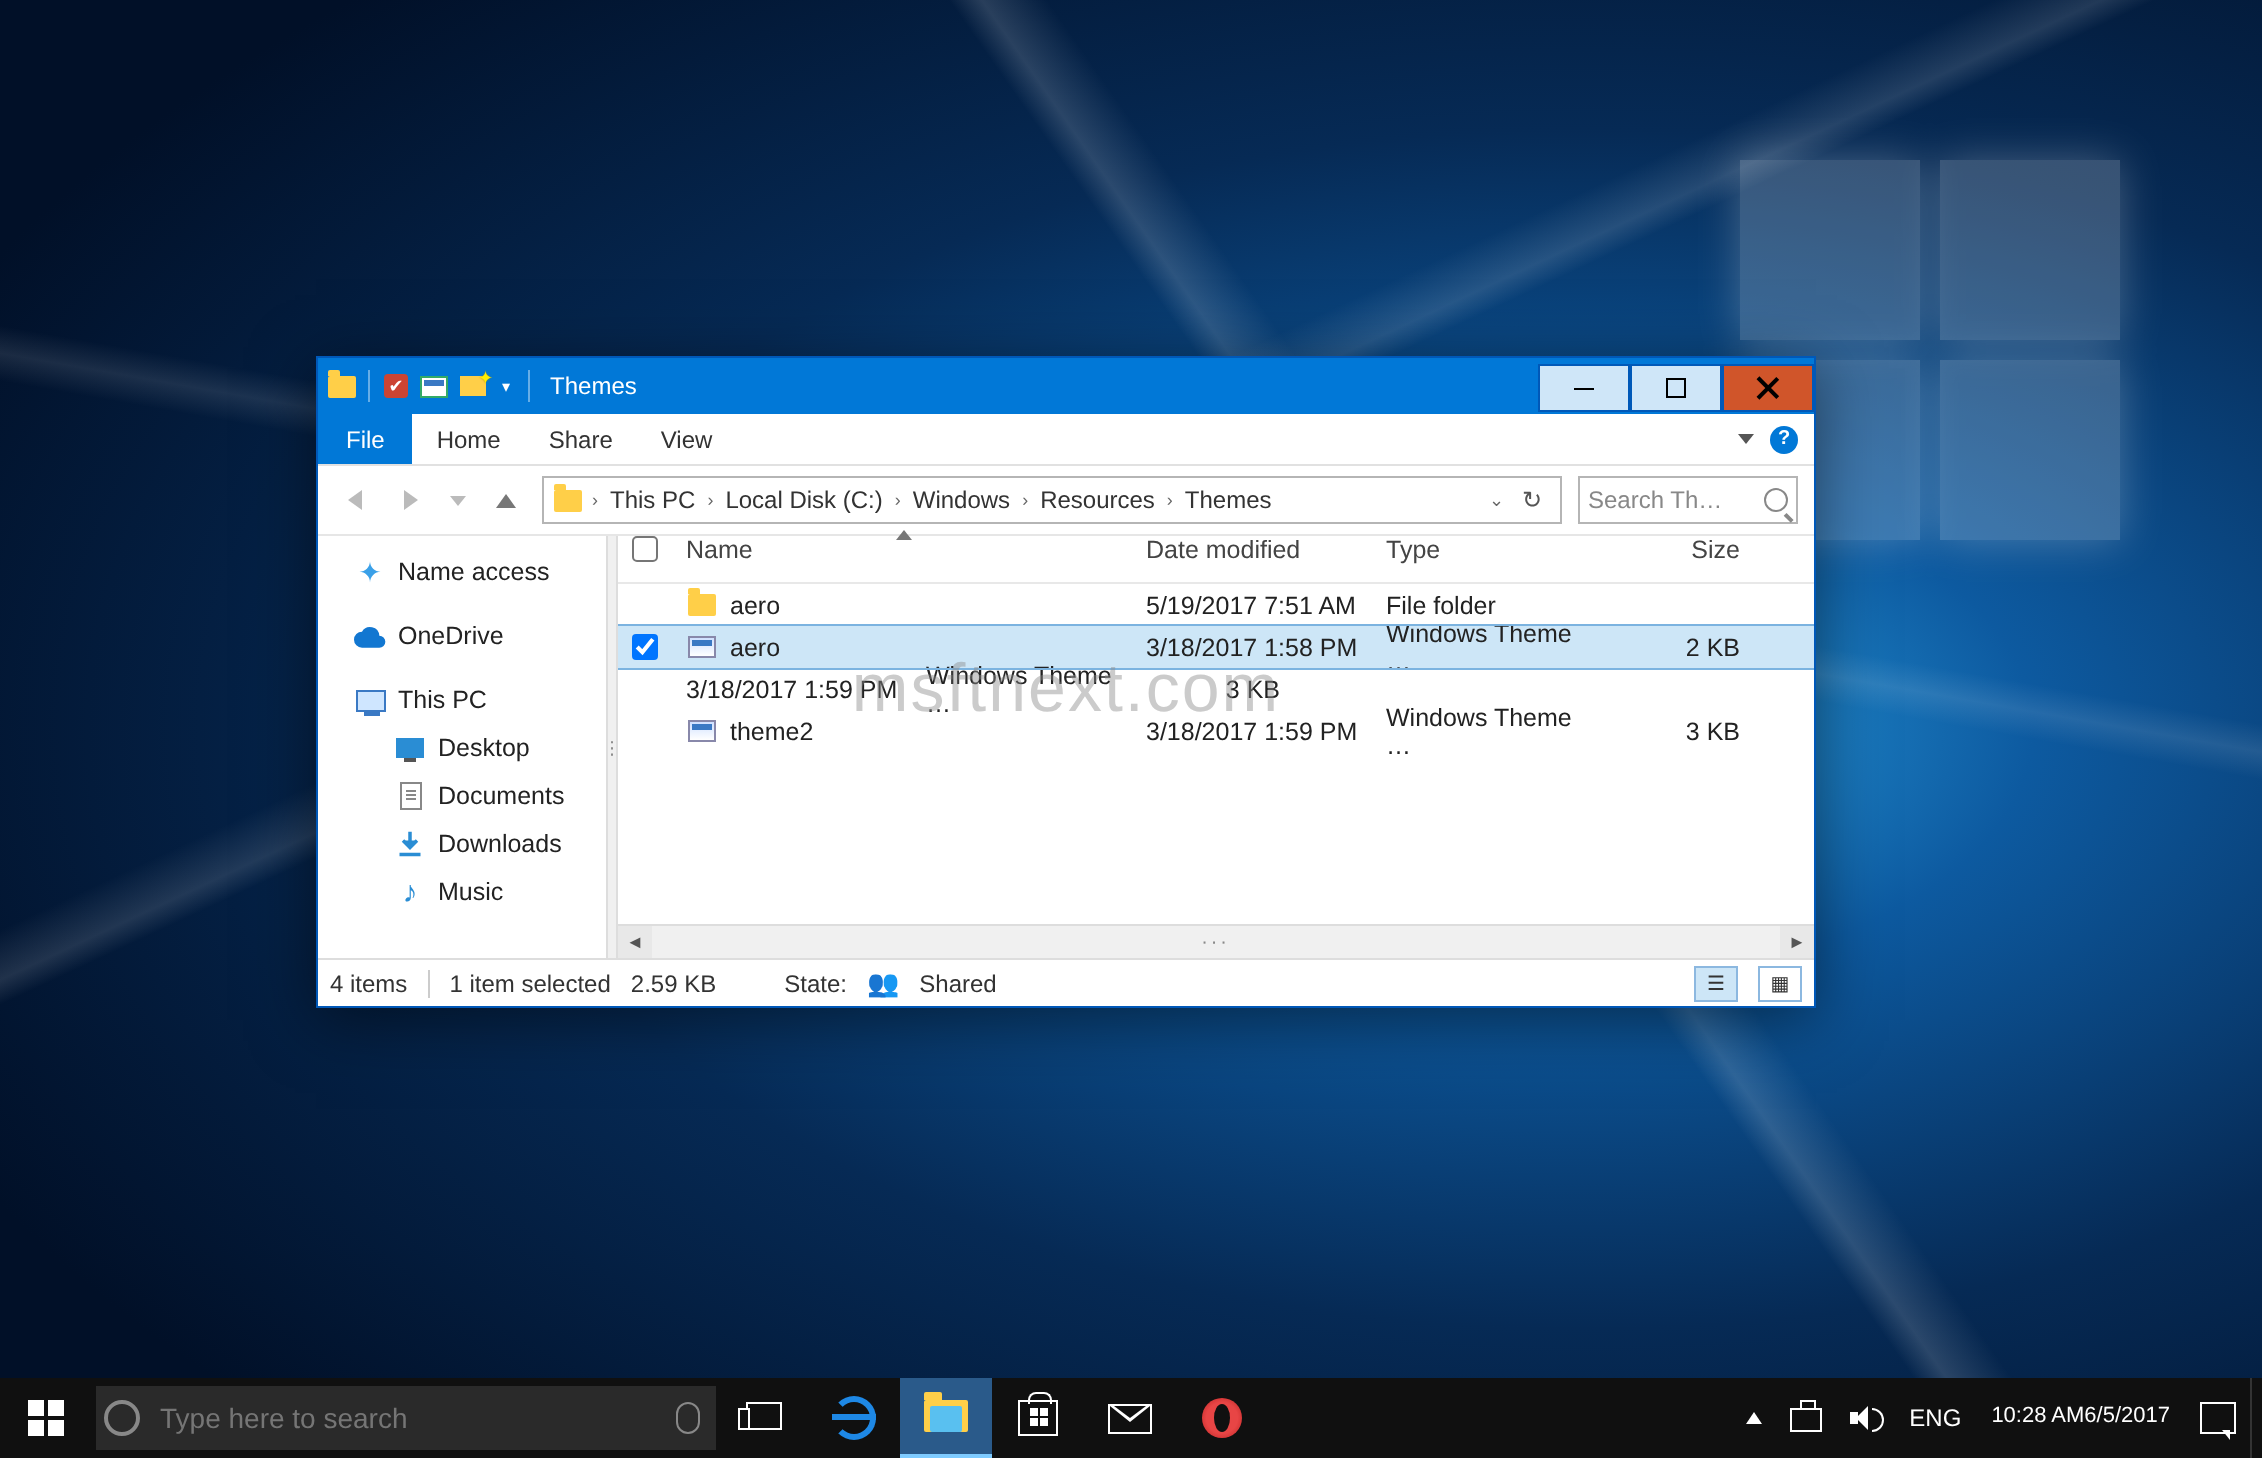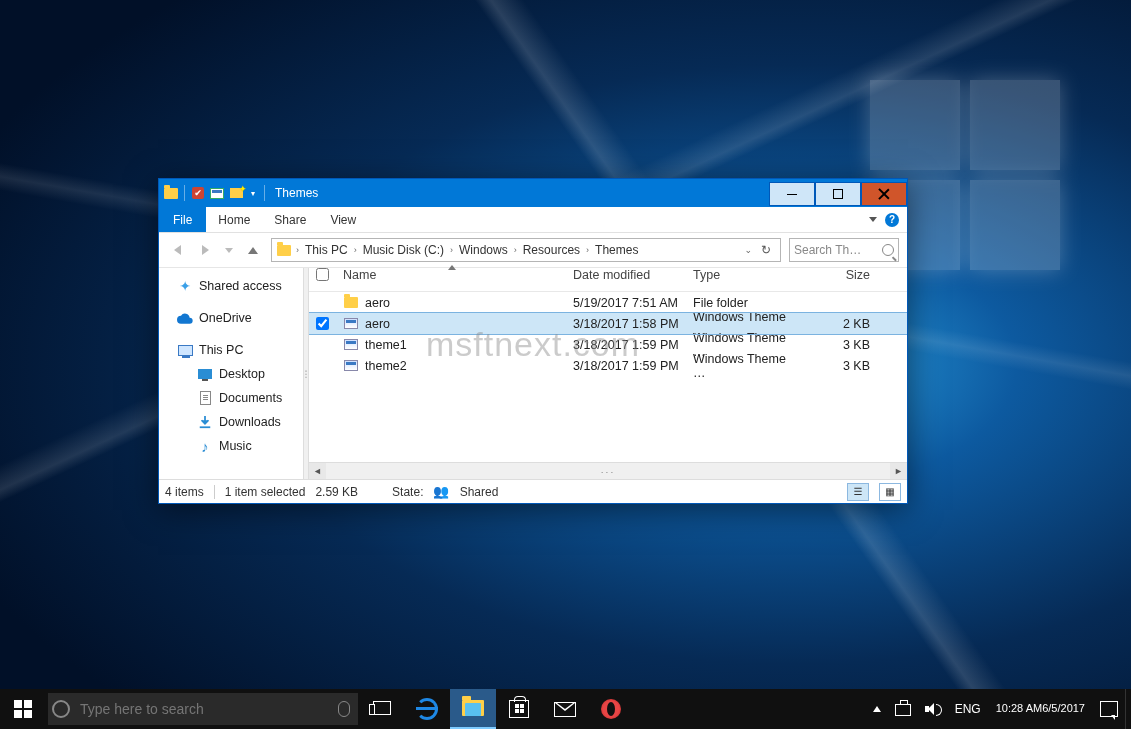--- a/index.html
+++ b/index.html
@@ -236,21 +236,21 @@
           <div class="arrow-up"></div>
         </div>
 
       <div class="breadcrumb">
         <div class="qat-ico">
             <div class="folder-ico"></div>
           </div>
         <span class="bc-ch">›</span>
         <span class="bc-seg">This PC</span>
         <span class="bc-ch">›</span>
-        <span class="bc-seg">Music Disk (C:)</span>
+        <span class="bc-seg">Local Disk (C:)</span>
         <span class="bc-ch">›</span>
         <span class="bc-seg">Windows</span>
         <span class="bc-ch">›</span>
         <span class="bc-seg">Resources</span>
         <span class="bc-ch">›</span>
         <span class="bc-seg">Themes</span>
         <div class="spacer"></div>
         <span class="bc-ch">⌄</span>
         <div class="refresh">↻</div>
       </div>
@@ -258,21 +258,21 @@
       <div class="searchfield">
         <span>Search Th…</span>
         <div class="mag"></div>
       </div>
     </div>
 
     <div class="content">
       <div class="navpane">
         <div class="nav-item">
           <span class="ico16 star-ico">✦</span>
-          <span>Shared access</span>
+          <span>Name access</span>
         </div>
         <div style="height:8px"></div>
         <div class="nav-item">
           <span class="ico16 cloud-ico">
             <svg viewBox="0 0 24 16">
                 <path fill="#1277d1" d="M19 16H6a6 6 0 010-12 7 7 0 0113 3 4.5 4.5 0 010 9z"></path>
               </svg>
           </span>
           <span>OneDrive</span>
         </div>
@@ -349,26 +349,20 @@
                 </span>
                 <span>aero</span>
               </div>
               <div class="col col-date">3/18/2017 1:58 PM</div>
               <div class="col col-type">Windows Theme …</div>
               <div class="col col-size">2 KB</div>
             </div>
             <div class="row">
               <div class="col col-chk">
                 <input type="checkbox" style="">
-              </div>
-              <div class="col col-name">
-                <span class="ico16">
-                  <div class="theme-ico"></div>
-                </span>
-                <span>theme1</span>
               </div>
               <div class="col col-date">3/18/2017 1:59 PM</div>
               <div class="col col-type">Windows Theme …</div>
               <div class="col col-size">3 KB</div>
             </div>
             <div class="row">
               <div class="col col-chk">
                 <input type="checkbox" style="">
               </div>
               <div class="col col-name">

